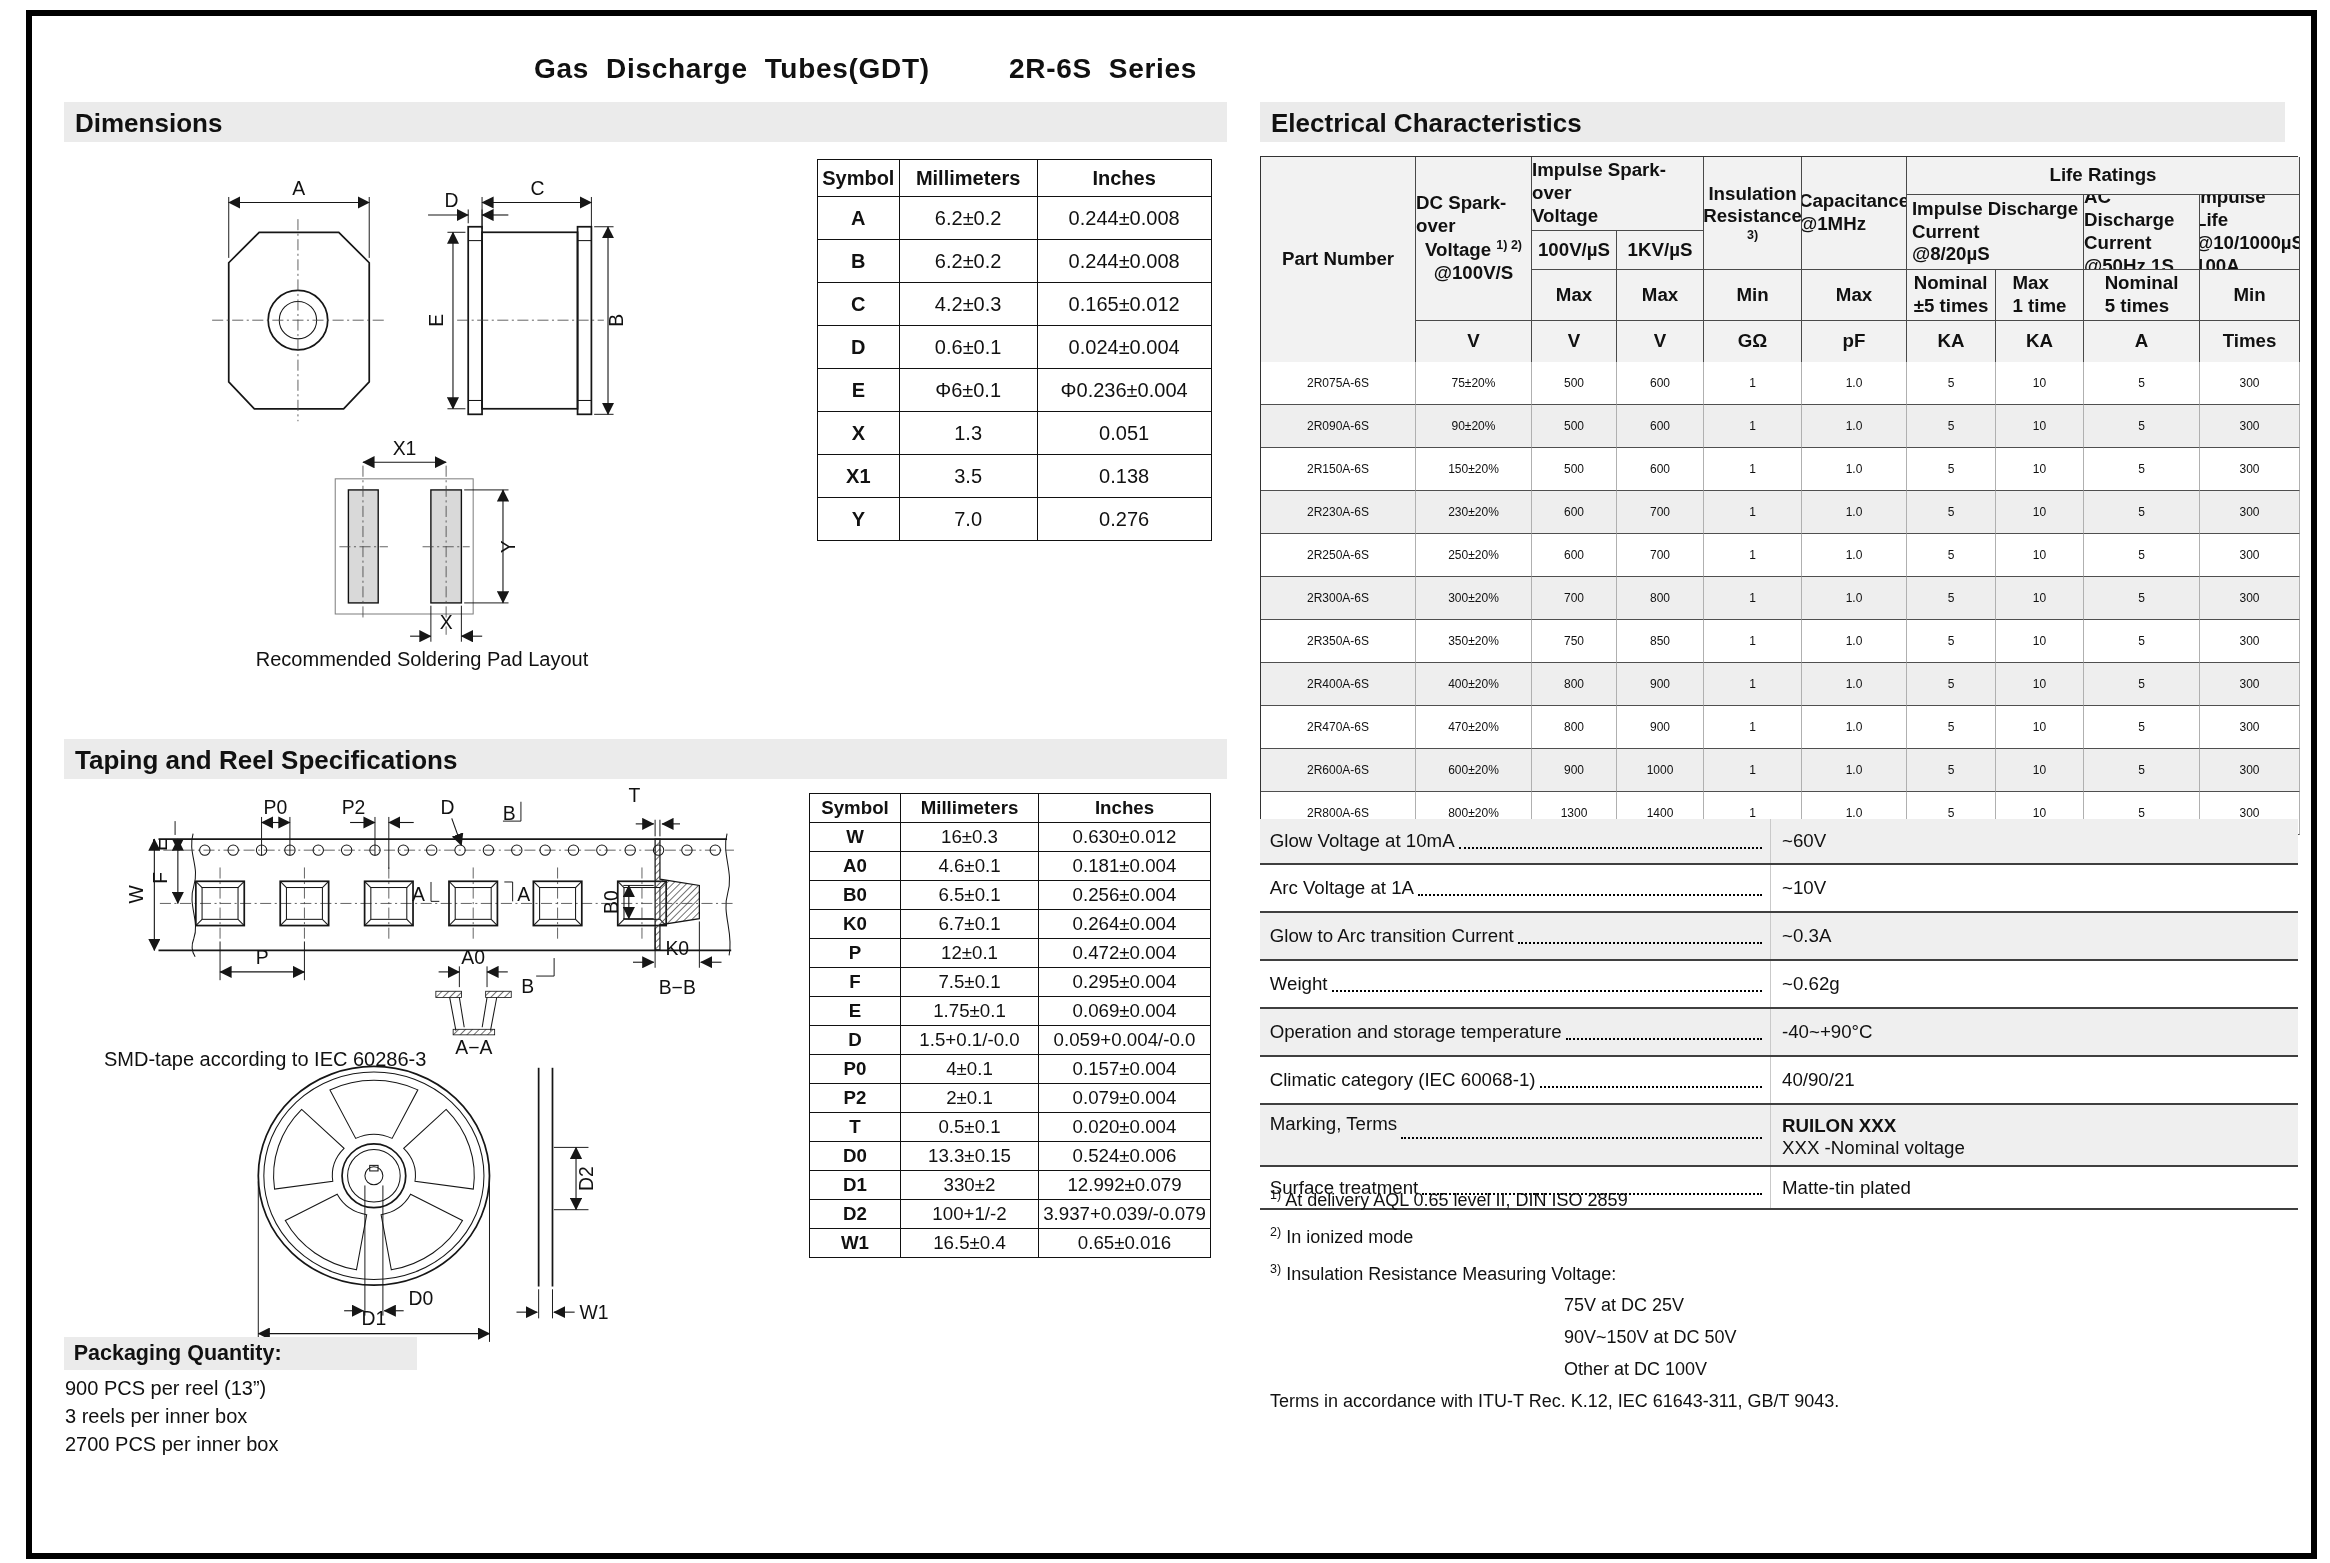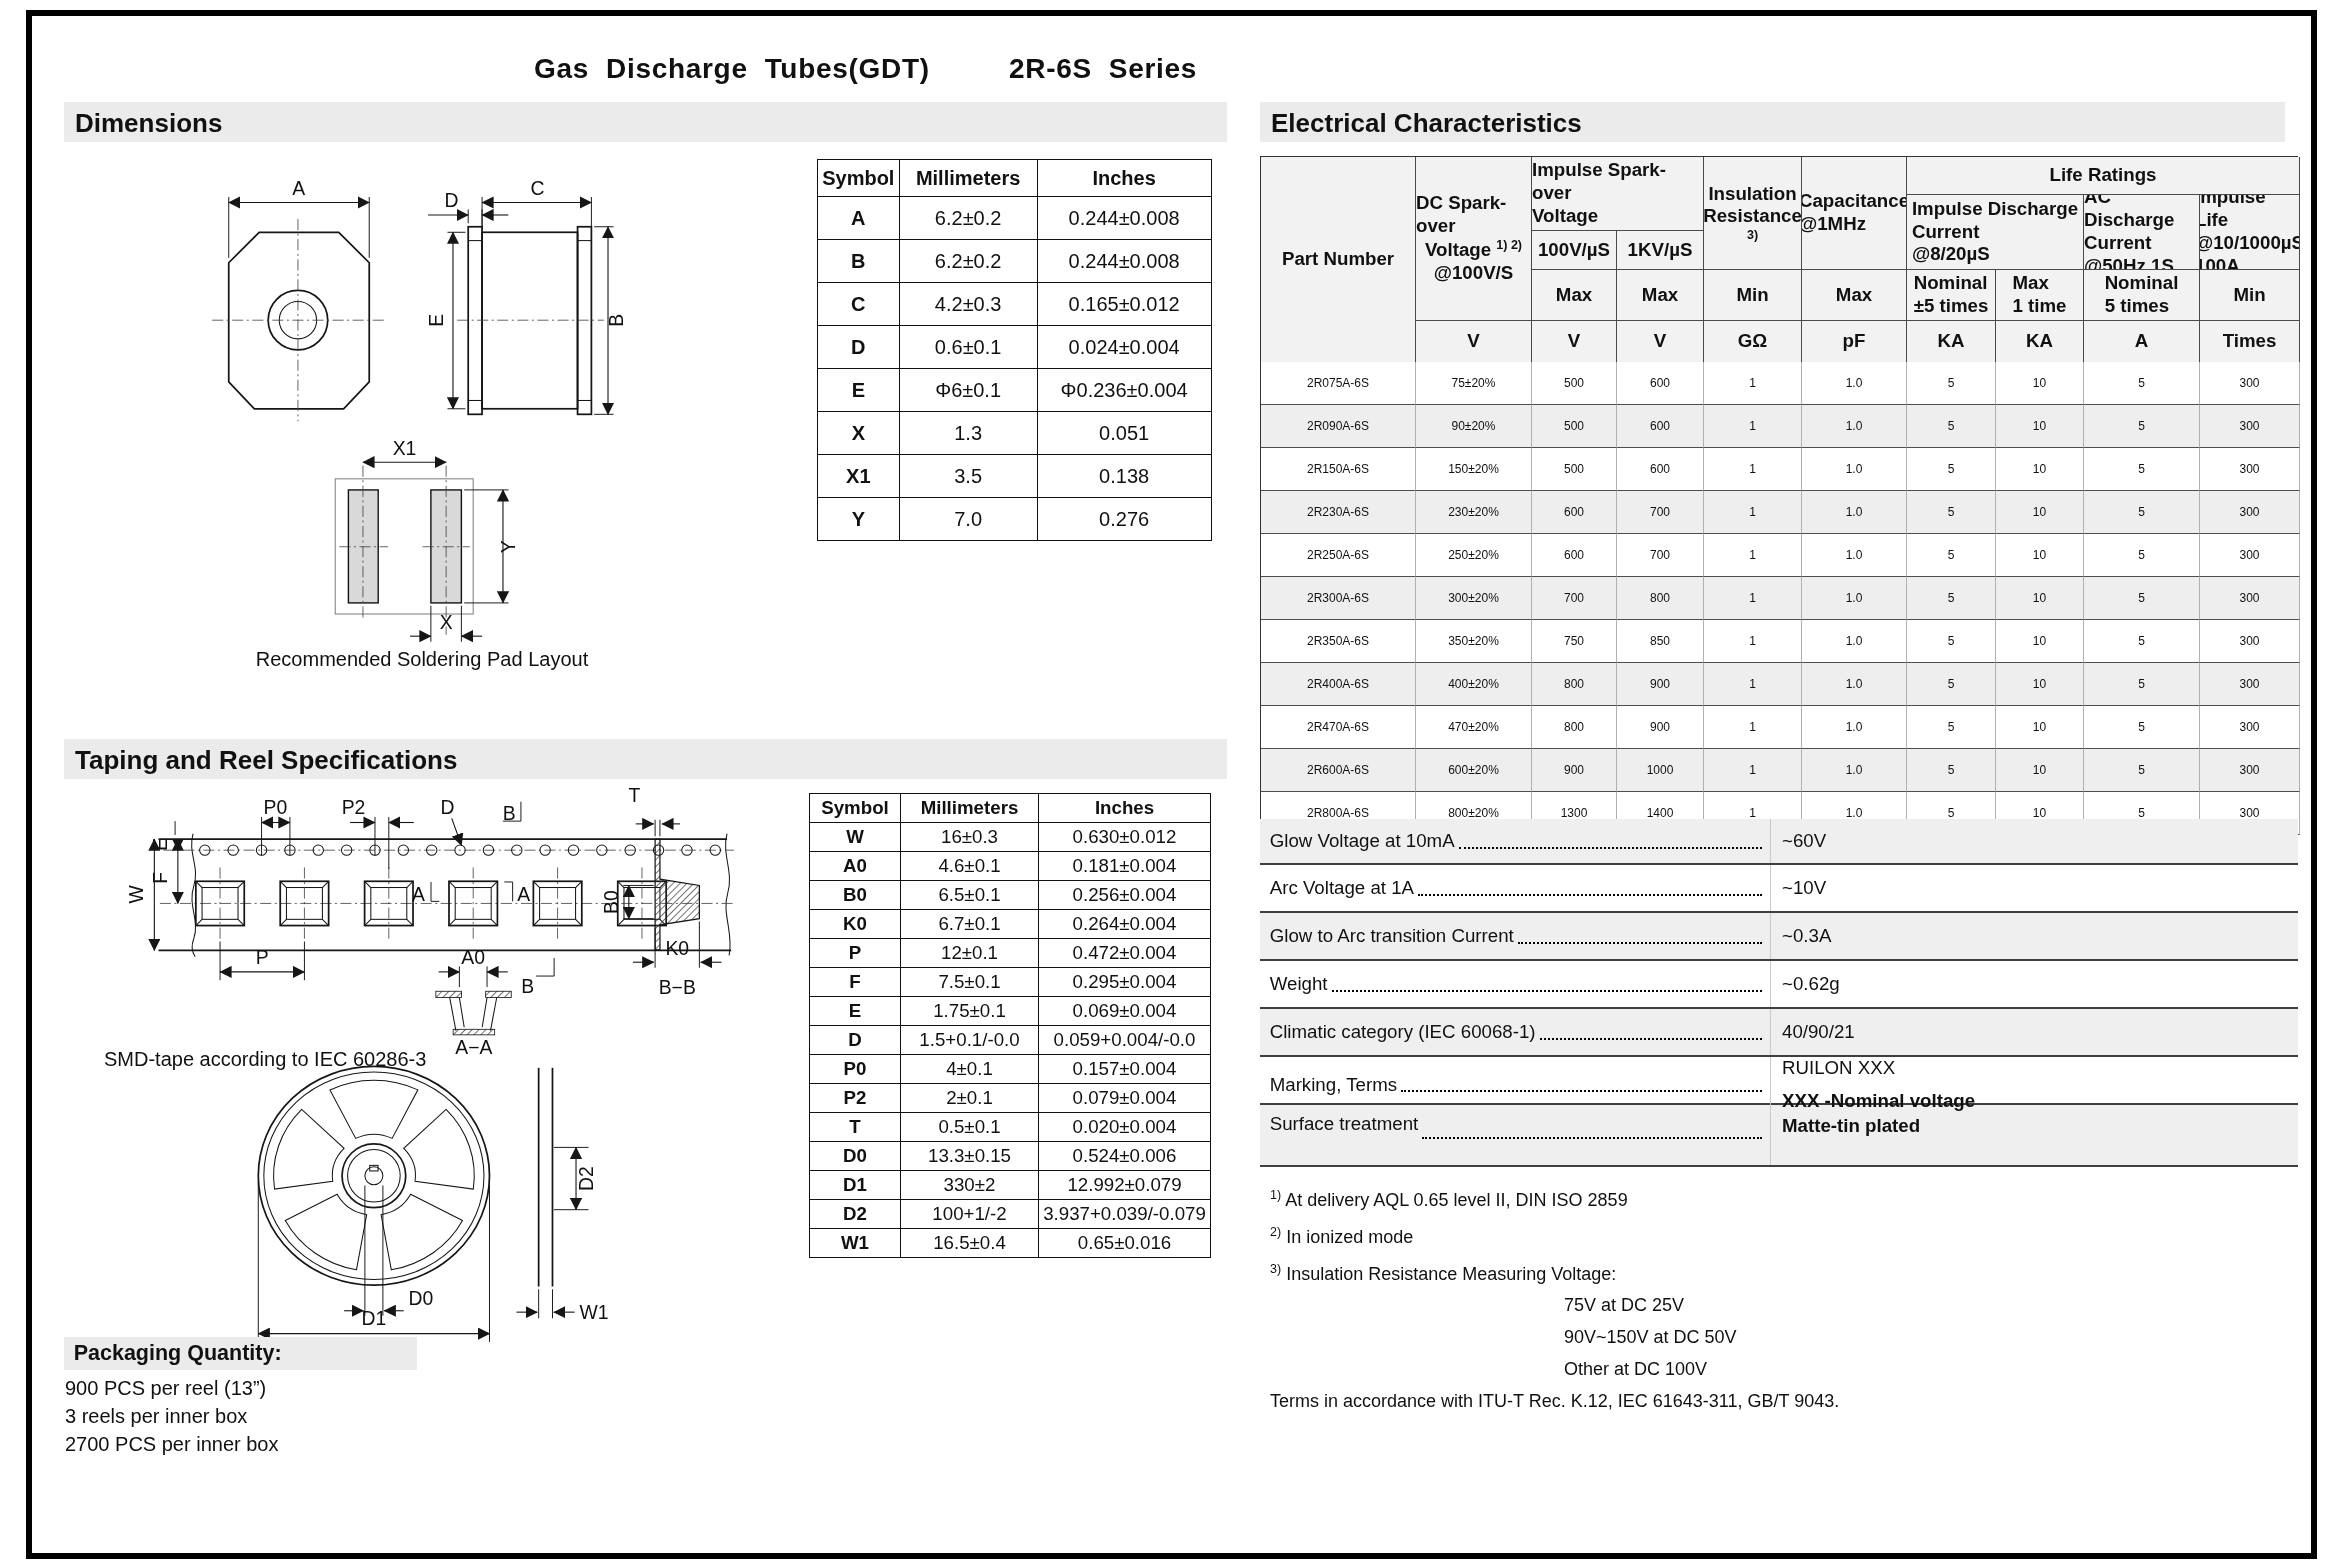--- a/index.html
+++ b/index.html
@@ -46,21 +46,21 @@
   .spec-row:nth-child(odd){background:#efefef;}
   .spec-row:nth-child(1){height:46px;}
   .spec-row:nth-child(7){height:62px;}
   .spec-row:nth-child(8){height:43px;}
   .spec-left{display:flex;align-items:center;padding-left:9.7px;min-width:0;}
   .dots{flex:1;height:23.5px;border-bottom:2.4px dotted #000;margin:0 8.3px 9.7px 4.2px;}
   .spec-right{border-left:0.7px solid #c9c9c9;display:flex;flex-direction:column;justify-content:center;padding-left:11px;}
   .spec-row:nth-child(7) .spec-left{align-items:flex-start;padding-top:8.3px;}
   .spec-row:nth-child(7) .spec-right{justify-content:flex-start;padding-top:9.7px;}
   .spec-row:nth-child(7) .v1{font-weight:bold;}
-  .v2{margin-top:11px;font-weight:bold;}
+  .v2{margin-top:0;}
   .v2:empty{display:none;}
 
   
   .foot{position:absolute;left:1270px;top:1185px;width:1025px;font-size:18px;}
   .fn-line{margin-bottom:11.8px;line-height:20px;}
   .fn-line sup{font-size:12.5px;}
   .fn-sub{margin-left:294px;margin-bottom:11.8px;line-height:20px;}
   .terms{margin-top:2.8px;line-height:20px;}
 
   
@@ -533,20 +533,30 @@
 
     </div>
   </div>
     <div class="spec-row">
     <div class="spec-left">
       <span class="spec-label">Weight</span>
       <span class="dots"></span>
     </div>
     <div class="spec-right">
       <div class="v1">~0.62g</div>
+
+    </div>
+  </div>
+    <div class="spec-row">
+    <div class="spec-left">
+      <span class="spec-label">Operation and storage temperature</span>
+      <span class="dots"></span>
+    </div>
+    <div class="spec-right">
+      <div class="v1">-40~+90°C</div>
 
     </div>
   </div>
     <div class="spec-row">
     <div class="spec-left">
       <span class="spec-label">Climatic category (IEC 60068-1)</span>
       <span class="dots"></span>
     </div>
     <div class="spec-right">
       <div class="v1">40/90/21</div>

